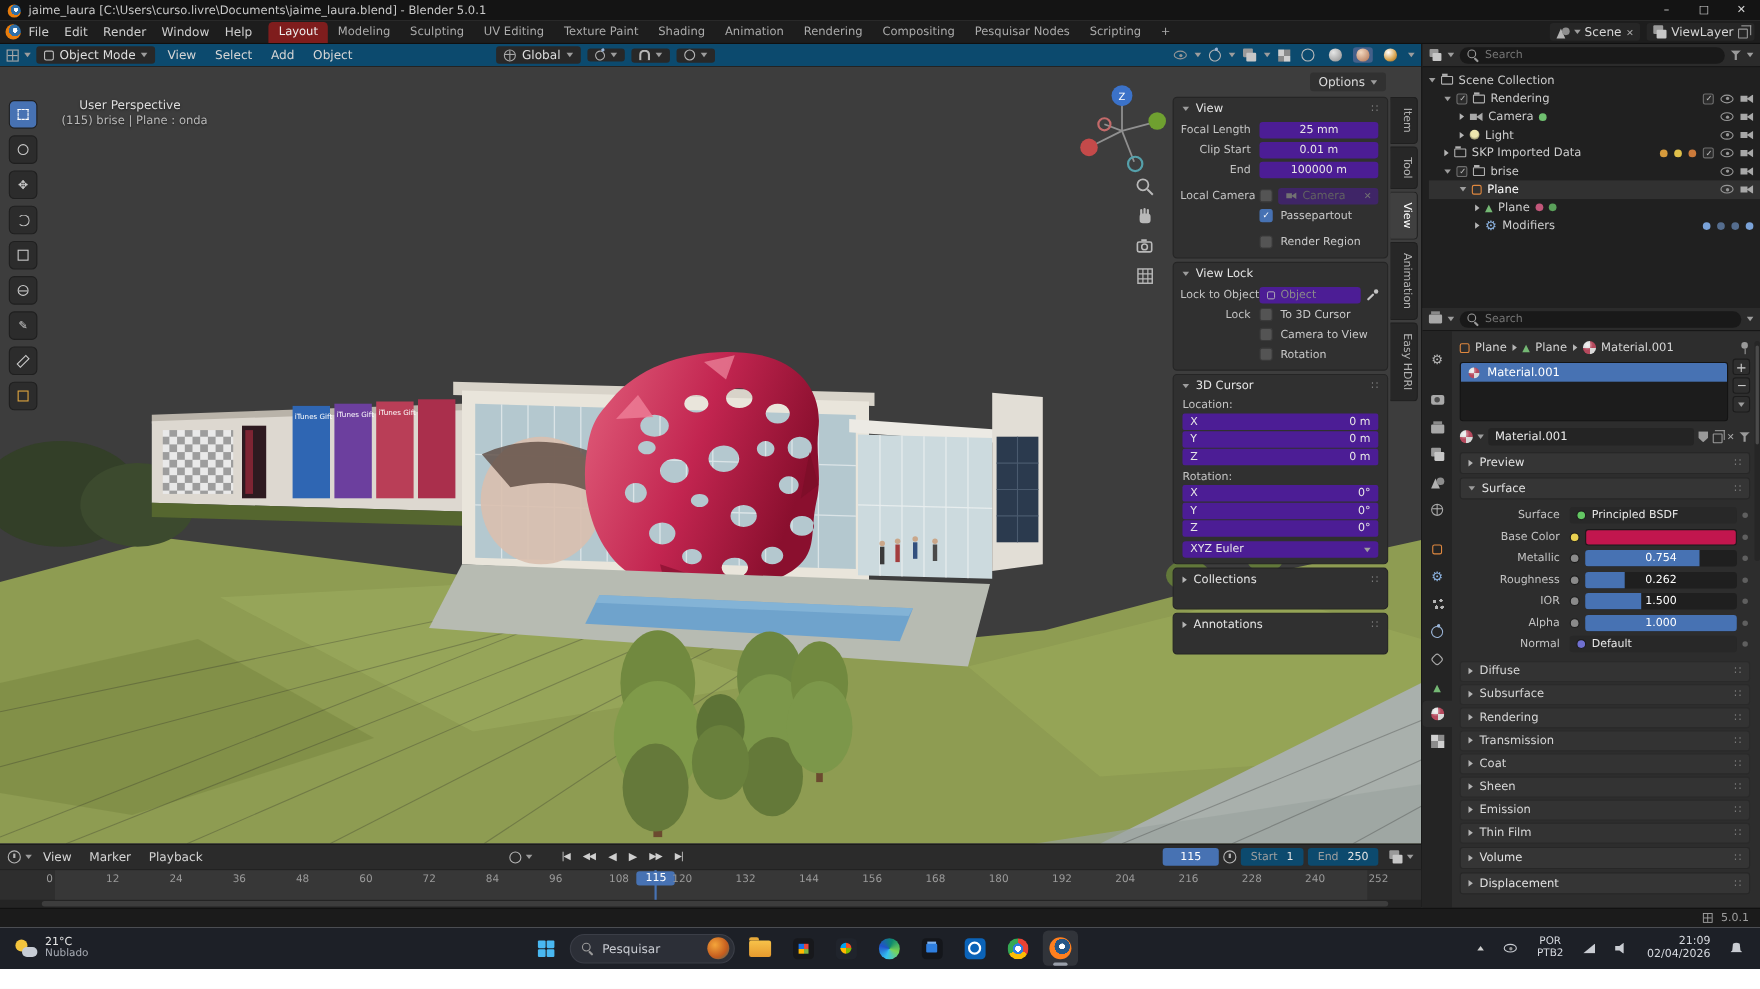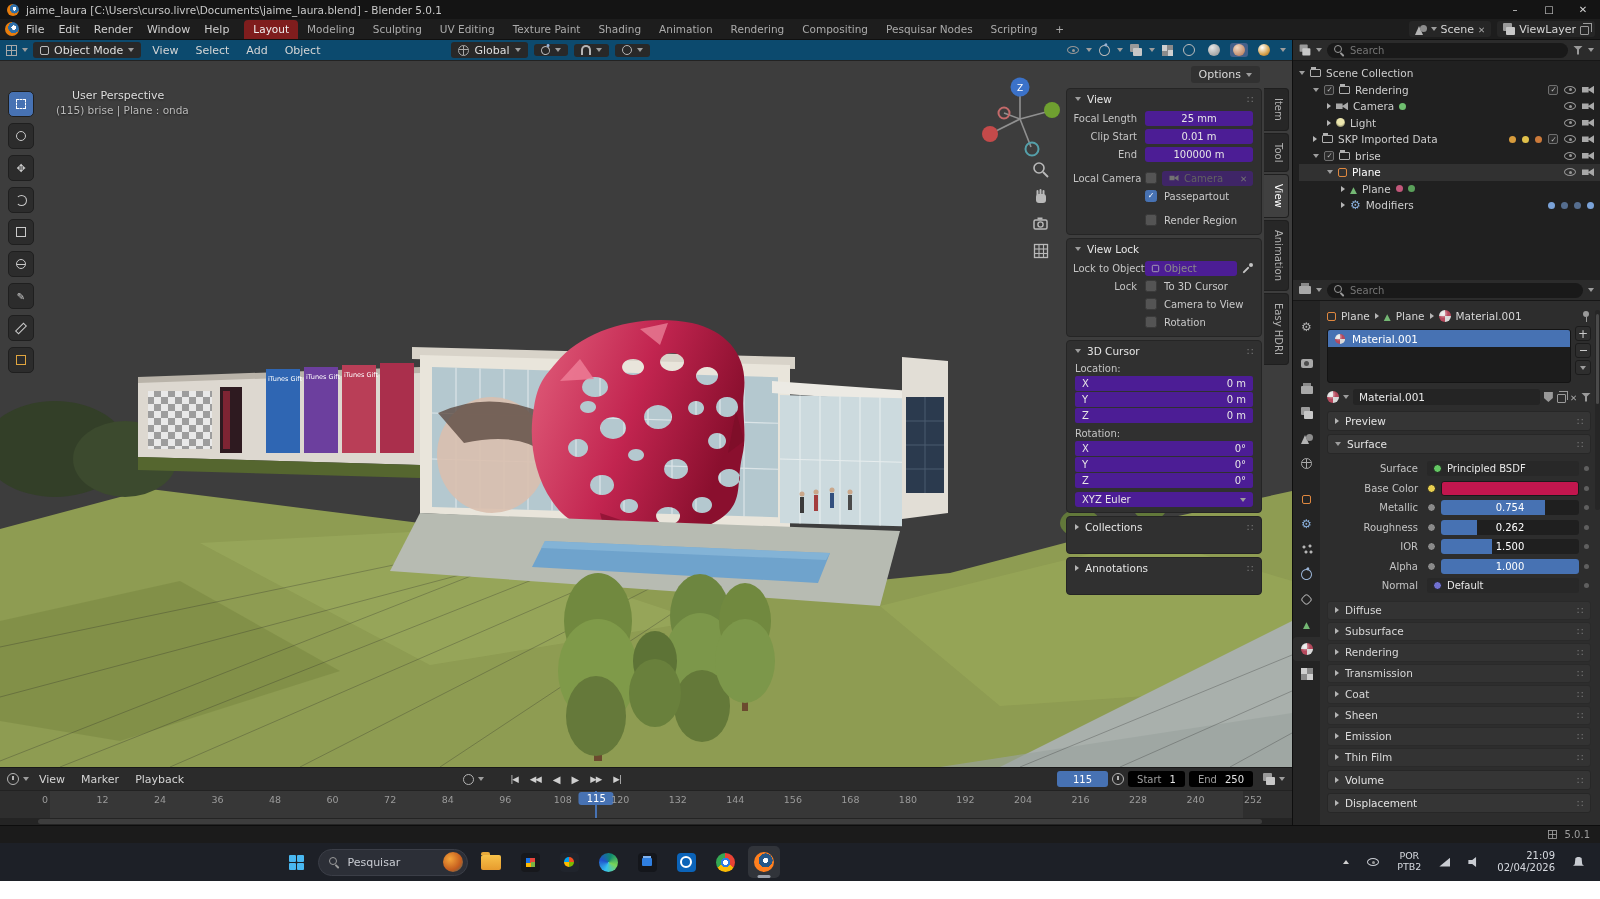--- a/index.html
+++ b/index.html
@@ -151,21 +151,21 @@
   .slider .val{position:absolute;inset:0;display:flex;align-items:center;justify-content:center;color:#fff;font-size:10px}
   .swatch{flex:1;height:15px;border-radius:3px;border:1px solid #1a1a1a}
   .pscroll{position:absolute;right:0;top:30px;width:5px;height:200px;background:#262626;border-radius:3px}
   .pscroll::after{content:"";position:absolute;left:1px;right:1px;top:4px;height:90px;background:#4a4a4a;border-radius:3px}
   
   #timeline{position:absolute;top:767px;left:0;width:1292px;height:58px;background:#2b2b2b;border-top:1px solid #191919}
   .tl-header{height:22px;display:flex;align-items:center;gap:4px;padding:0 7px}
   .tbtn{color:#cfcfcf;font-size:8.5px;padding:1px 4px;letter-spacing:-1px}
   .tbtn.play{font-size:10px}
   .framefield{background:#4772b3;color:#fff;border-radius:3px;padding:2.5px 16px;font-size:10px}
-  .sefield{background:#000000;border-radius:3px;padding:2.5px 9px;color:#e3e3e3;display:flex;gap:8px;font-size:10px}
+  .sefield{background:#0c4a6e;border-radius:3px;padding:2.5px 9px;color:#e3e3e3;display:flex;gap:8px;font-size:10px}
   .sefield .sl{color:#9f9f9f}
   .tl-ruler{position:relative;height:35px;background:#2e2e2e;border-top:1px solid #222;overflow:hidden}
   .tick{position:absolute;top:3px;transform:translateX(-50%);color:#9b9b9b;font-size:9.5px}
   .rangeband{position:absolute;top:0;bottom:0;background:rgba(255,255,255,.045)}
   .cfline{position:absolute;top:0;bottom:0;width:2px;background:#4772b3}
   .cfbadge{position:absolute;top:1px;transform:translateX(-50%);background:#4772b3;color:#fff;border-radius:3px;padding:1px 8px;font-size:10px}
   .tl-scroll{position:absolute;left:0;right:0;bottom:0;height:7px;background:#242424}
   .tl-scroll::after{content:"";position:absolute;left:38px;right:30px;top:1px;bottom:1px;background:#3d3d3d;border-radius:3px}
   
   #statusbar{position:absolute;top:825px;left:0;width:1600px;height:18px;background:#1b1b1b;border-top:1px solid #0d0d0d;display:flex;align-items:center;justify-content:flex-end;gap:7px;padding:0 10px;color:#9e9e9e;font-size:10px}
@@ -1100,20 +1100,27 @@
       <span class="tick" style="left: 1253.09px;">252</span>
     </div>
 </div>
 
 <div id="statusbar">
   <span class="i-grid3d" style="transform:scale(.8)"></span>
   <span>5.0.1</span>
 </div>
 
 <div id="taskbar">
+  <div class="weather">
+    <span class="wicon"></span>
+    <span class="wtxt">
+      <span>21°C</span>
+      <span class="sub">Nublado</span>
+    </span>
+  </div>
   <div class="tb-center">
     <span class="startbtn">
         <span class="winlogo">
           <span></span>
           <span></span>
           <span></span>
           <span></span>
         </span>
       </span>
     <div class="searchpill">

